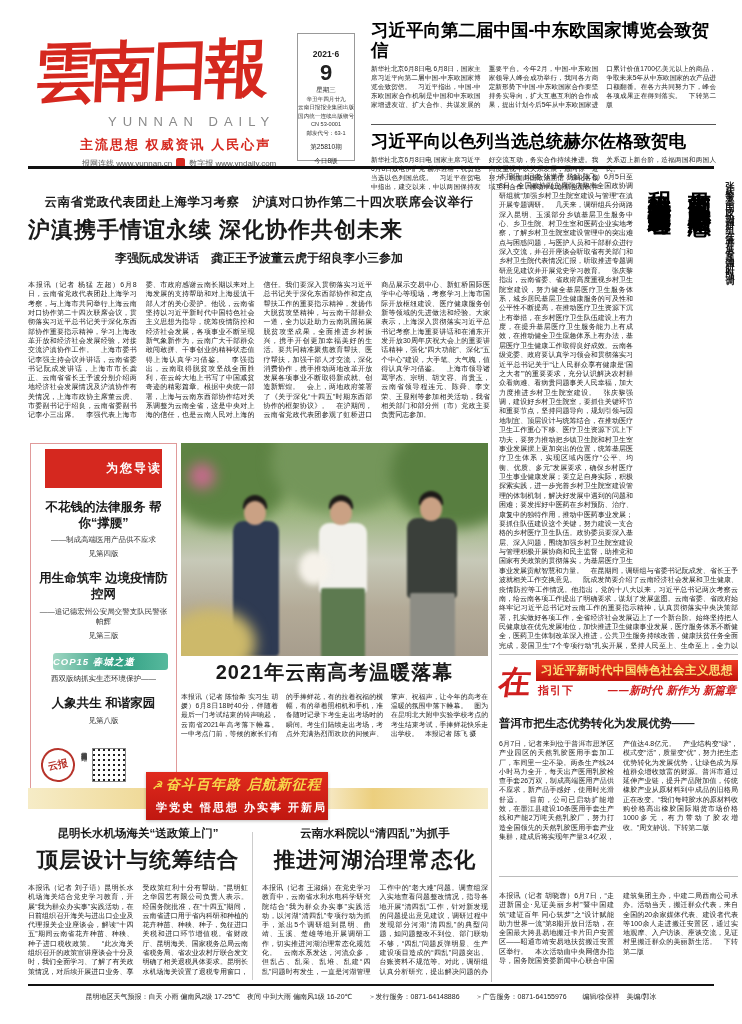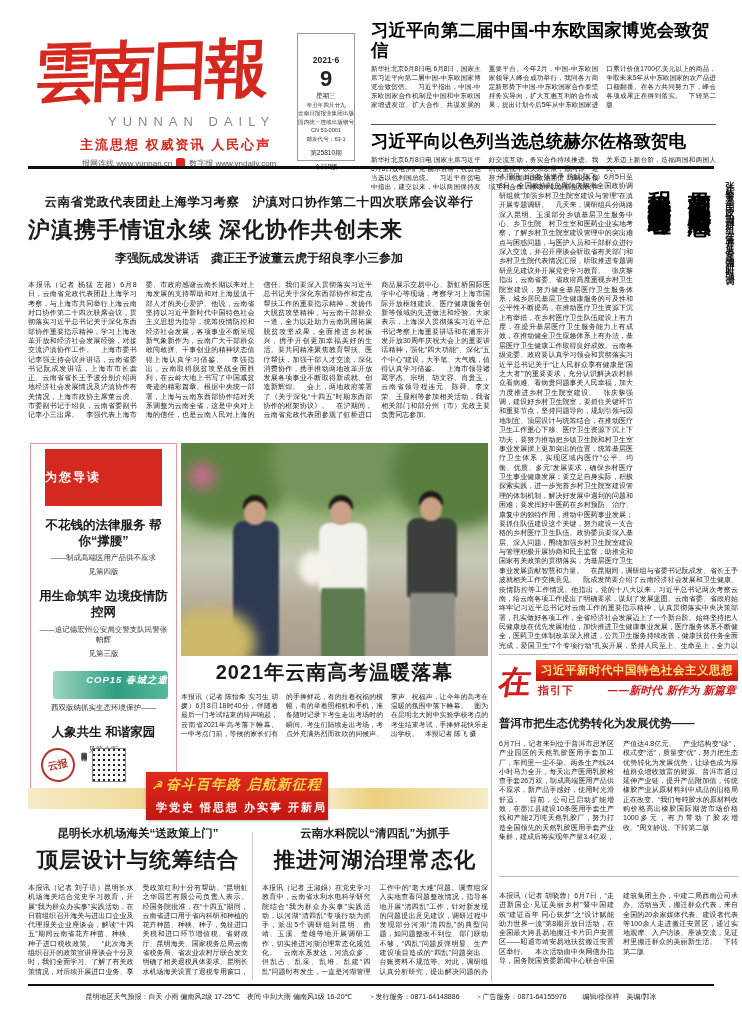--- a/index.html
+++ b/index.html
@@ -7,21 +7,21 @@
         font-family:"Liberation Sans","DejaVu Sans",sans-serif;color:#1a1a1a;}
   
   .masthead-title{position:absolute;left:34px;top:24px;width:268px;font-family:"DejaVu Serif",serif;
         font-weight:bold;font-size:64px;line-height:92px;color:#d5281f;letter-spacing:-7px;
         transform:rotate(-1.5deg) skewX(-4deg);}
   .masthead-en{position:absolute;left:108px;top:114px;font-size:13px;letter-spacing:6px;color:#8a8a8a;}
   .masthead-slogan{position:absolute;left:80px;top:136px;font-size:13px;font-weight:bold;color:#d5281f;letter-spacing:2px;}
   .masthead-links{position:absolute;left:82px;top:158px;font-size:8px;color:#555;display:flex;align-items:center;gap:4px;}
   .dp-icon{width:9px;height:11px;background:#d5281f;border-radius:2px 2px 3px 3px;display:inline-block;}
   .datebox{position:absolute;left:297px;top:33px;width:58px;height:128px;border:1px solid #999;
-        text-align:center;font-size:6.5px;line-height:1.5;color:#222;padding-top:20px;box-sizing:border-box;}
+        text-align:center;font-size:6.5px;line-height:1.5;color:#222;padding-top:14px;box-sizing:border-box;}
   .datebox .d{font-size:8.5px;font-weight:bold;}
   .datebox .day{font-size:22px;font-weight:bold;line-height:24px;}
   .datebox .small{font-size:5.6px;line-height:1.55;color:#333;}
   .datebox .issue{font-size:6.6px;margin-top:4px;}
   
   .topstories{position:absolute;left:371px;top:20px;width:345px;}
   .ts-head{font-size:17.5px;font-weight:900;letter-spacing:0;line-height:1.15;color:#000;}
   .ts-body{margin-top:5px;column-count:3;column-gap:8px;font-size:6.6px;line-height:1.35;
         text-align:justify;color:#222;height:52px;overflow:hidden;}
   .ts-div{border-top:1px solid #555;margin:7px 0 6px 0;}
@@ -30,26 +30,26 @@
   
   .main-story{position:absolute;left:28px;top:172px;width:462px;}
   .ms-kicker{margin-top:22px;text-align:center;font-size:12.5px;font-weight:bold;letter-spacing:0.5px;}
   .ms-head{margin-top:7px;font-size:22px;font-weight:900;letter-spacing:1px;line-height:1.1;}
   .ms-byline{margin-top:8px;text-align:center;font-size:12px;font-weight:bold;}
   .ms-body{margin-top:13px;column-count:4;column-gap:9px;font-size:7px;line-height:1.33;
         text-align:justify;height:152px;overflow:hidden;color:#222;}
   
   .guide{position:absolute;left:30px;top:443px;width:147px;height:348px;border:1px solid #e09a9a;box-sizing:border-box;}
   .guide-head{margin:5px 14px 0 14px;background:#d5281f;color:#fff;font-size:12px;font-weight:bold;
-        text-align:left;padding:20px 0;letter-spacing:2px;}
+        text-align:right;padding:11px 0;letter-spacing:2px;}
   .g-title{margin-top:12px;text-align:center;font-size:12.5px;font-weight:900;line-height:1.25;padding:0 8px;}
   .g-sub{margin-top:4px;text-align:center;font-size:7.5px;color:#333;padding:0 6px;line-height:1.35;}
   .g-ref{margin-top:4px;text-align:center;font-size:7.5px;color:#333;}
-  .cop-banner{margin:12px 8px 0 22px;height:28px;border-radius:3px;background:linear-gradient(90deg,#9fd6c2,#2f9e82 55%,#57b99d);
-        color:#fff;font-size:9.5px;font-weight:900;font-style:italic;text-align:right;line-height:17px;letter-spacing:1px;}
+  .cop-banner{margin:12px 8px 0 22px;height:17px;border-radius:3px;background:linear-gradient(90deg,#9fd6c2,#2f9e82 55%,#57b99d);
+        color:#fff;font-size:9.5px;font-weight:900;font-style:italic;text-align:left;line-height:17px;letter-spacing:1px;}
   .qr-row{position:absolute;left:10px;bottom:8px;display:flex;align-items:center;gap:5px;}
   .seal{width:30px;height:30px;border:2px solid #b7342b;border-radius:50%;color:#b7342b;
         font-family:"DejaVu Serif",serif;font-weight:bold;font-size:10px;display:flex;align-items:center;
         justify-content:center;transform:rotate(-12deg);}
   .qr-label{writing-mode:vertical-rl;font-size:6px;color:#444;height:34px;line-height:1.2;}
   .qr{width:32px;height:32px;border:1px solid #888;
       background:repeating-linear-gradient(0deg,#111 0 2px,#fff 2px 5px),repeating-linear-gradient(90deg,#111 0 2px,#fff 2px 5px);
       background-blend-mode:screen;}
   
   .photo{position:absolute;left:181px;top:443px;width:307px;height:213px;overflow:hidden;

